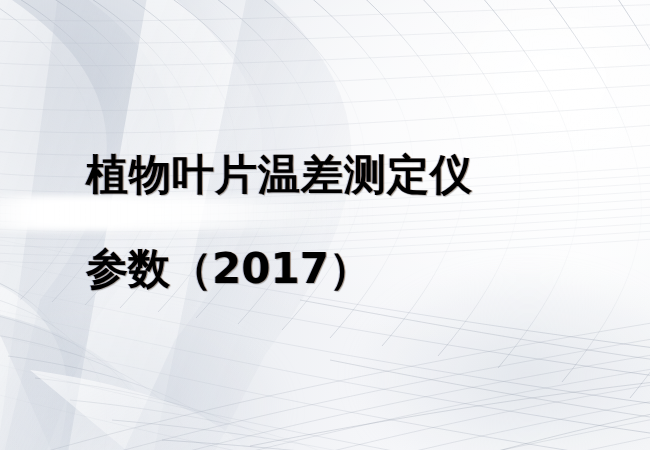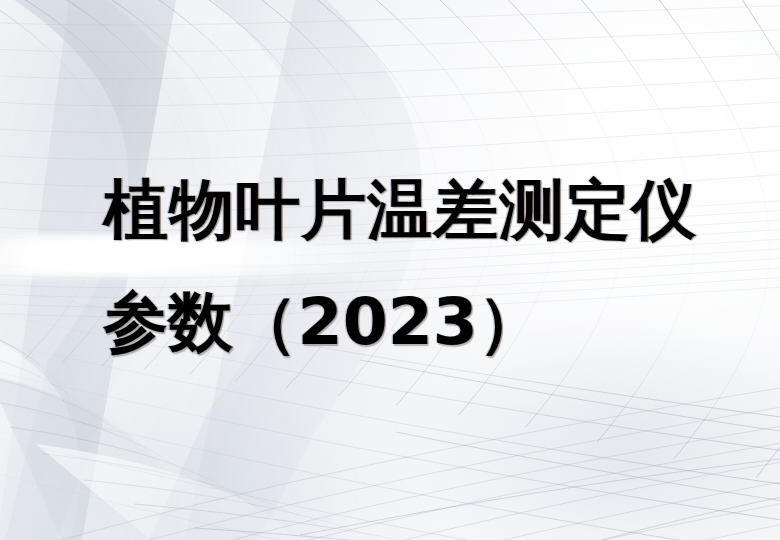--- a/index.html
+++ b/index.html
@@ -103,21 +103,21 @@
   
   .title-block {
     position: absolute;
     left: 86px;
     top: 128px;
     width: 520px;
   }
   .title-line {
     font-family: "DejaVu Sans", "Liberation Sans", sans-serif;
     font-weight: 700;
-    font-size: 54px;
+    font-size: 42px;
     line-height: 94px;
     letter-spacing: 1px;
     color: #000000;
     white-space: nowrap;
     text-shadow:
        1px 0 0 rgba(120,60,10,0.30),
       -1px 0 0 rgba(30,40,110,0.22),
        1px 1px 1px rgba(0,0,0,0.28);
   }
   .title-line--2 { letter-spacing: 0px; }
@@ -258,16 +258,16 @@
 
       <rect x="-20" y="204" width="390" height="16" fill="url(#streakGrad)" opacity="0.9"></rect>
     </svg>
   </div>
 
   <div class="light-streak2"></div>
   <div class="light-streak"></div>
 
   <div class="title-block">
     <div class="title-line title-line--1">植物叶片温差测定仪</div>
-    <div class="title-line title-line--2">参数（2023）</div>
+    <div class="title-line title-line--2">参数（2017）</div>
   </div>
 
 </div>
 
 </body></html>

